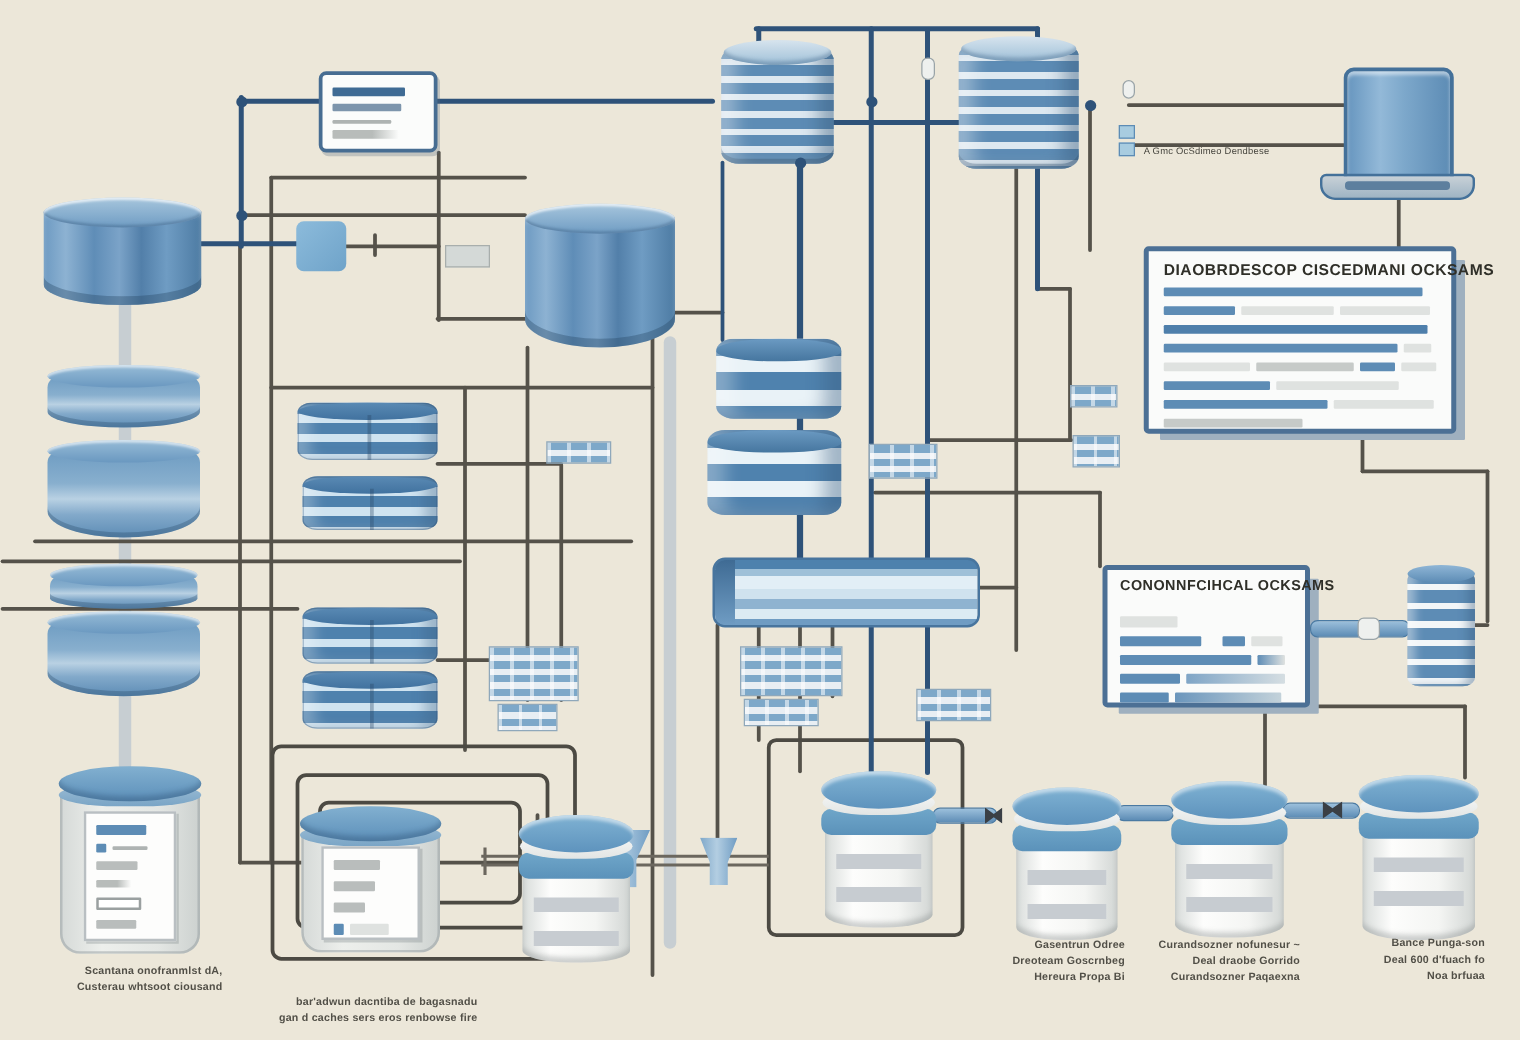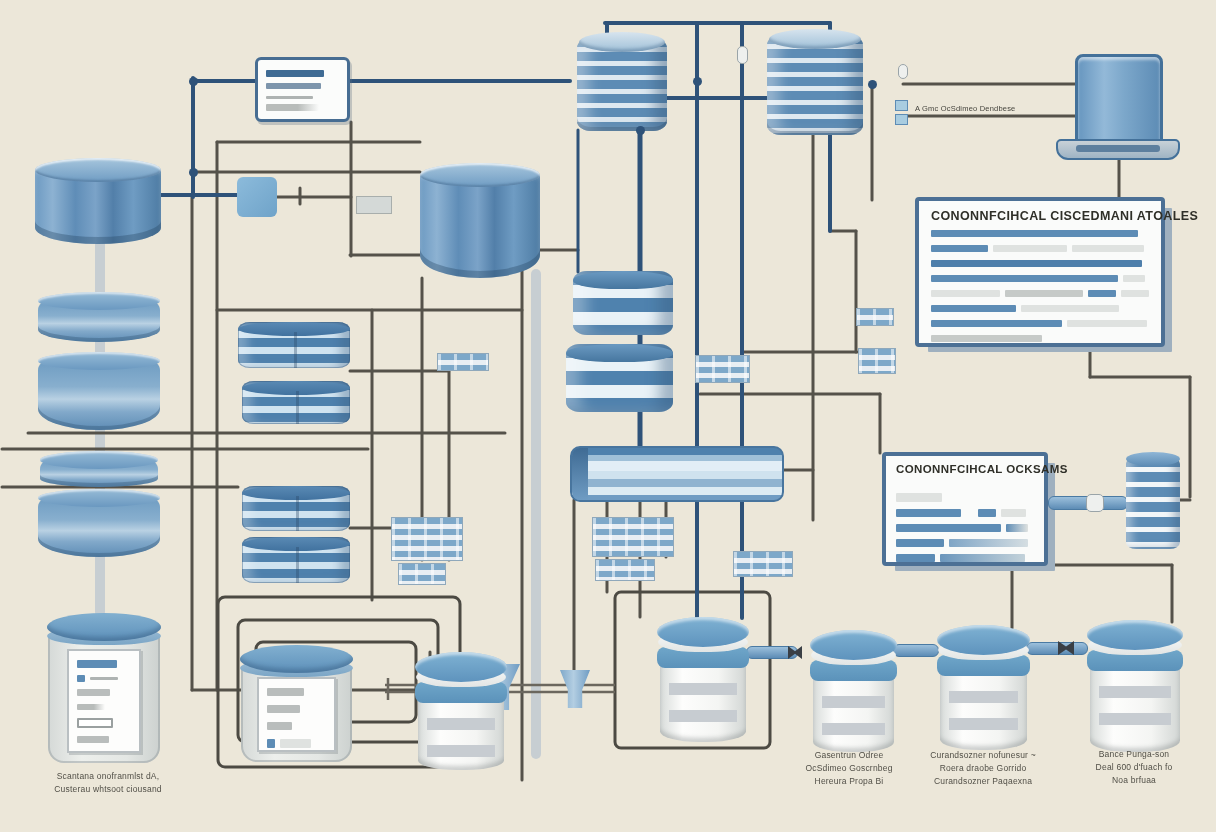--- a/index.html
+++ b/index.html
@@ -135,21 +135,21 @@
   .funnel{position:absolute;background:linear-gradient(90deg,#7fa8c9,#b3cee2 45%,#6f9cc3);
     clip-path:polygon(0 0,100% 0,74% 52%,74% 100%,26% 100%,26% 52%);}
   .rod{position:absolute;border:1px solid #4a7aa3;border-radius:6px;
     background:linear-gradient(180deg,#9cc0dc,#5d8cb5);}
   .capsule{position:absolute;background:#eef0ee;border:1px solid #9aa4a8;border-radius:5px;}
   .dot{position:absolute;width:9px;height:9px;border-radius:50%;background:#2e5279;}
   .bowtie{position:absolute;background:#3a3f45;clip-path:polygon(0 0,50% 40%,100% 0,100% 100%,50% 60%,0 100%);}
   .notesq{position:absolute;width:13px;height:11px;background:#a8cce0;border:1px solid #5d8cb5;}
 
   
-  .caption{position:absolute;text-align:center;font-size:8.5px;line-height:1.55;color:#514f47;letter-spacing:.2px;}
+  .caption{position:absolute;text-align:right;font-size:8.5px;line-height:1.55;color:#514f47;letter-spacing:.2px;font-weight:bold;}
   .sidelabel{position:absolute;font-size:7.5px;color:#46453e;letter-spacing:.2px;white-space:nowrap;}
 </style>
 </head>
 <body>
 
 <div class="stage">
 
   <svg class="wires">
 
     <g stroke="#c7ced2" stroke-width="10" fill="none" stroke-linecap="round">
@@ -296,20 +296,24 @@
         </div>
       <div class="barrow" style="height:8px;margin-bottom:9px">
           <i class="seg-gray" style="width: 42%;"></i>
         </div>
       <div class="barrow" style="height:9px">
           <i class="seg-chip" style="width: 8%;"></i>
           <i class="seg-grayL" style="width: 52%;"></i>
         </div>
     </div>
   </div>
+  <div class="caption" style="left:222px;top:795px;width:160px">
+    <div>bar'adwun dacntiba de bagasnadu</div>
+    <div>gan d caches sers eros renbowse fire</div>
+  </div>
 
   <div class="platter" style="left:238px;top:322px;width:112px;height:46px"></div>
   <div class="platter" style="left:242px;top:381px;width:108px;height:43px"></div>
   <div class="platter" style="left:242px;top:486px;width:108px;height:45px"></div>
   <div class="platter" style="left:242px;top:537px;width:108px;height:46px"></div>
 
   <div class="doccard" style="left:255px;top:57px;width:95px;height:65px">
     <div class="barrow" style="height:7px;margin-bottom:6px">
         <i class="seg-navy" style="width: 80%;"></i>
       </div>
@@ -332,24 +336,24 @@
       <div class="c-body"></div>
   </div>
 
   <div class="coil" style="left:577px;top:38px;width:90px;height:93px"></div>
   <div class="coil" style="left:767px;top:35px;width:96px;height:100px"></div>
 
   <div class="lapscreen" style="left:1075px;top:54px;width:88px;height:92px"></div>
   <div class="lapbase" style="left:1056px;top:139px;width:124px;height:21px"></div>
   <div class="notesq" style="left:895px;top:100px"></div>
   <div class="notesq" style="left:895px;top:114px"></div>
-  <div class="sidelabel" style="left:915px;top:104px">A Gmc OcSdimeo Dendbese</div>
+  <div class="sidelabel" style="left:915px;top:116px">A Gmc OcSdimeo Dendbese</div>
 
   <div class="panel" style="left:915px;top:197px;width:250px;height:150px">
-    <div class="panel-title" style="font-size:12.5px;margin-bottom:7px">CONONNFCIHCAL CISCEDMANI ATOALES</div>
+    <div class="panel-title" style="font-size:12.5px;margin-bottom:7px">DIAOBRDESCOP CISCEDMANI OCKSAMS</div>
     <div class="barrow" style="height:7px;margin-bottom:8px">
         <i class="seg-blue" style="width: 95%;"></i>
       </div>
     <div class="barrow" style="height:7px;margin-bottom:8px">
         <i class="seg-blue" style="width: 26%;"></i>
         <i class="seg-grayL" style="width: 34%;"></i>
         <i class="seg-grayL" style="width: 33%;"></i>
       </div>
     <div class="barrow" style="height:7px;margin-bottom:8px">
         <i class="seg-blue2" style="width: 97%;"></i>
@@ -453,36 +457,36 @@
   <div class="jar" style="left:810px;top:630px;width:87px;height:122px">
     <div class="j-lid"></div>
       <div class="j-rim"></div>
     <div class="j-band"></div>
     <div class="j-body">
         <div class="j-stripes"></div>
       </div>
   </div>
   <div class="caption" style="left:798px;top:749px;width:102px">
     <div>Gasentrun Odree</div>
-    <div>OcSdimeo Goscrnbeg</div>
+    <div>Dreoteam Goscrnbeg</div>
     <div>Hereura Propa Bi</div>
   </div>
   <div class="rod" style="left:893px;top:644px;width:46px;height:13px"></div>
 
   <div class="jar" style="left:937px;top:625px;width:93px;height:125px">
     <div class="j-lid"></div>
       <div class="j-rim"></div>
     <div class="j-band"></div>
     <div class="j-body">
         <div class="j-stripes"></div>
       </div>
   </div>
   <div class="caption" style="left:926px;top:749px;width:114px">
     <div>Curandsozner nofunesur ~</div>
-    <div>Roera draobe Gorrido</div>
+    <div>Deal draobe Gorrido</div>
     <div>Curandsozner Paqaexna</div>
   </div>
   <div class="rod" style="left:1026px;top:642px;width:62px;height:13px"></div>
   <div class="bowtie" style="left:1058px;top:641px;width:16px;height:14px"></div>
 
   <div class="jar" style="left:1087px;top:620px;width:96px;height:132px">
     <div class="j-lid"></div>
       <div class="j-rim"></div>
     <div class="j-band"></div>
     <div class="j-body">

